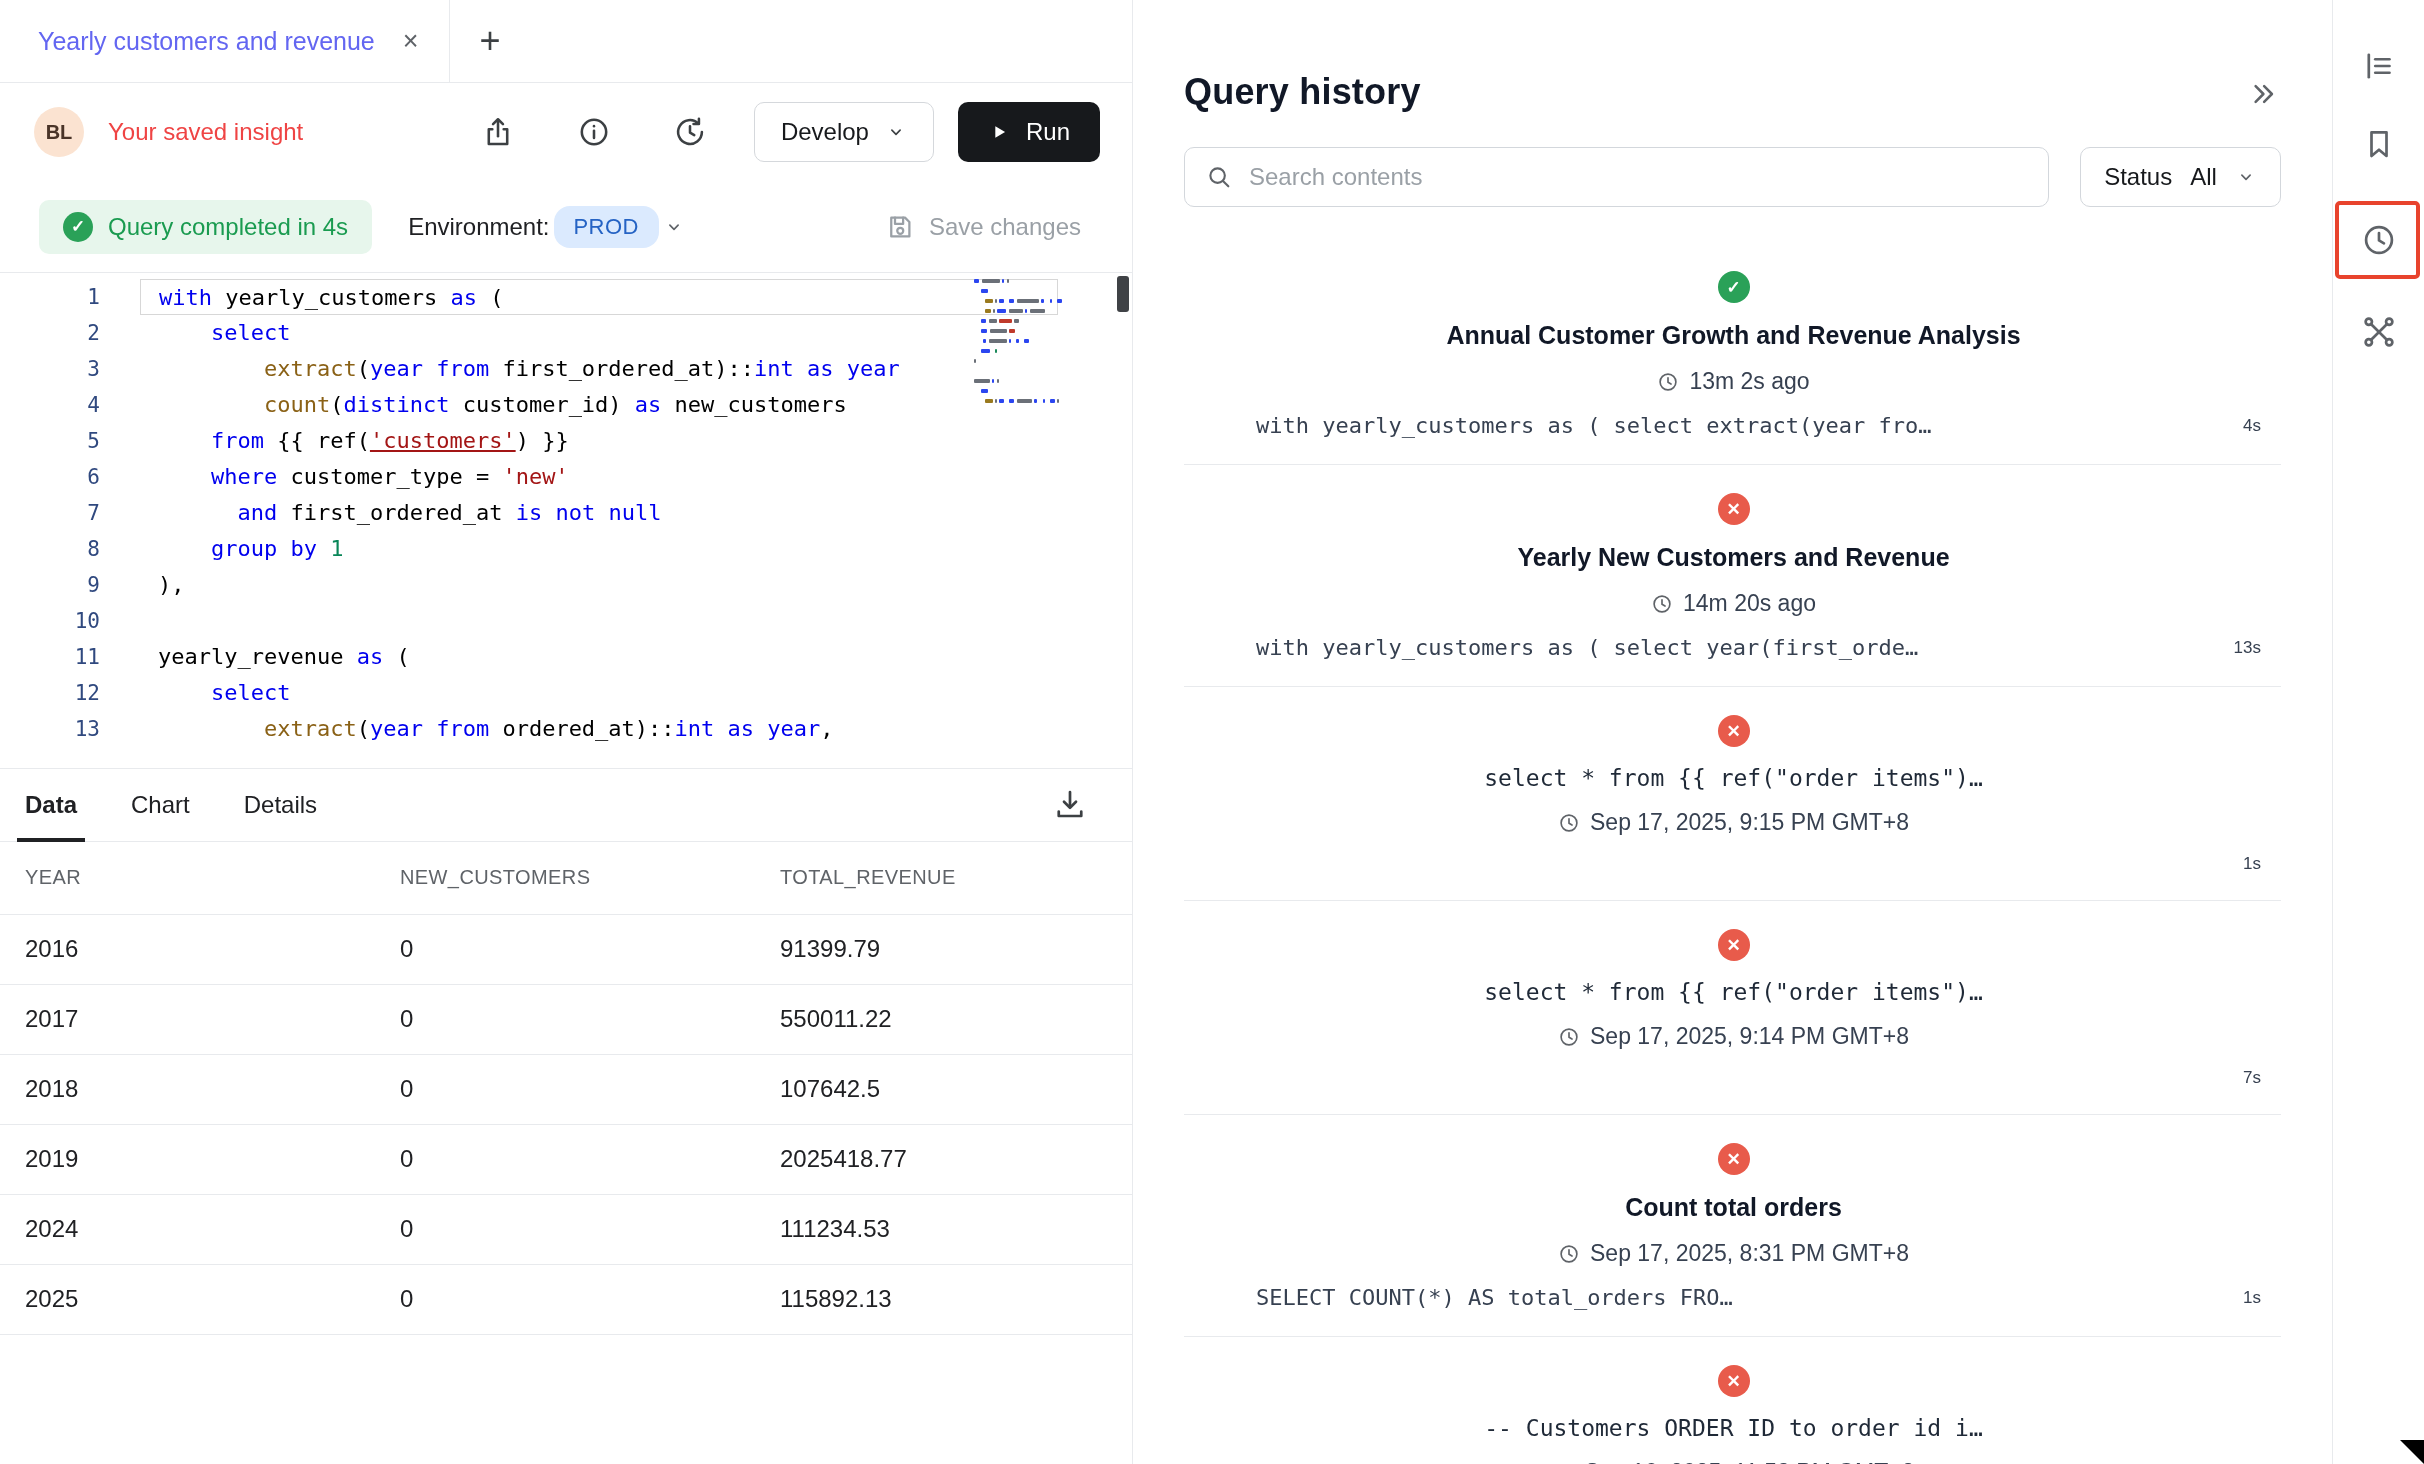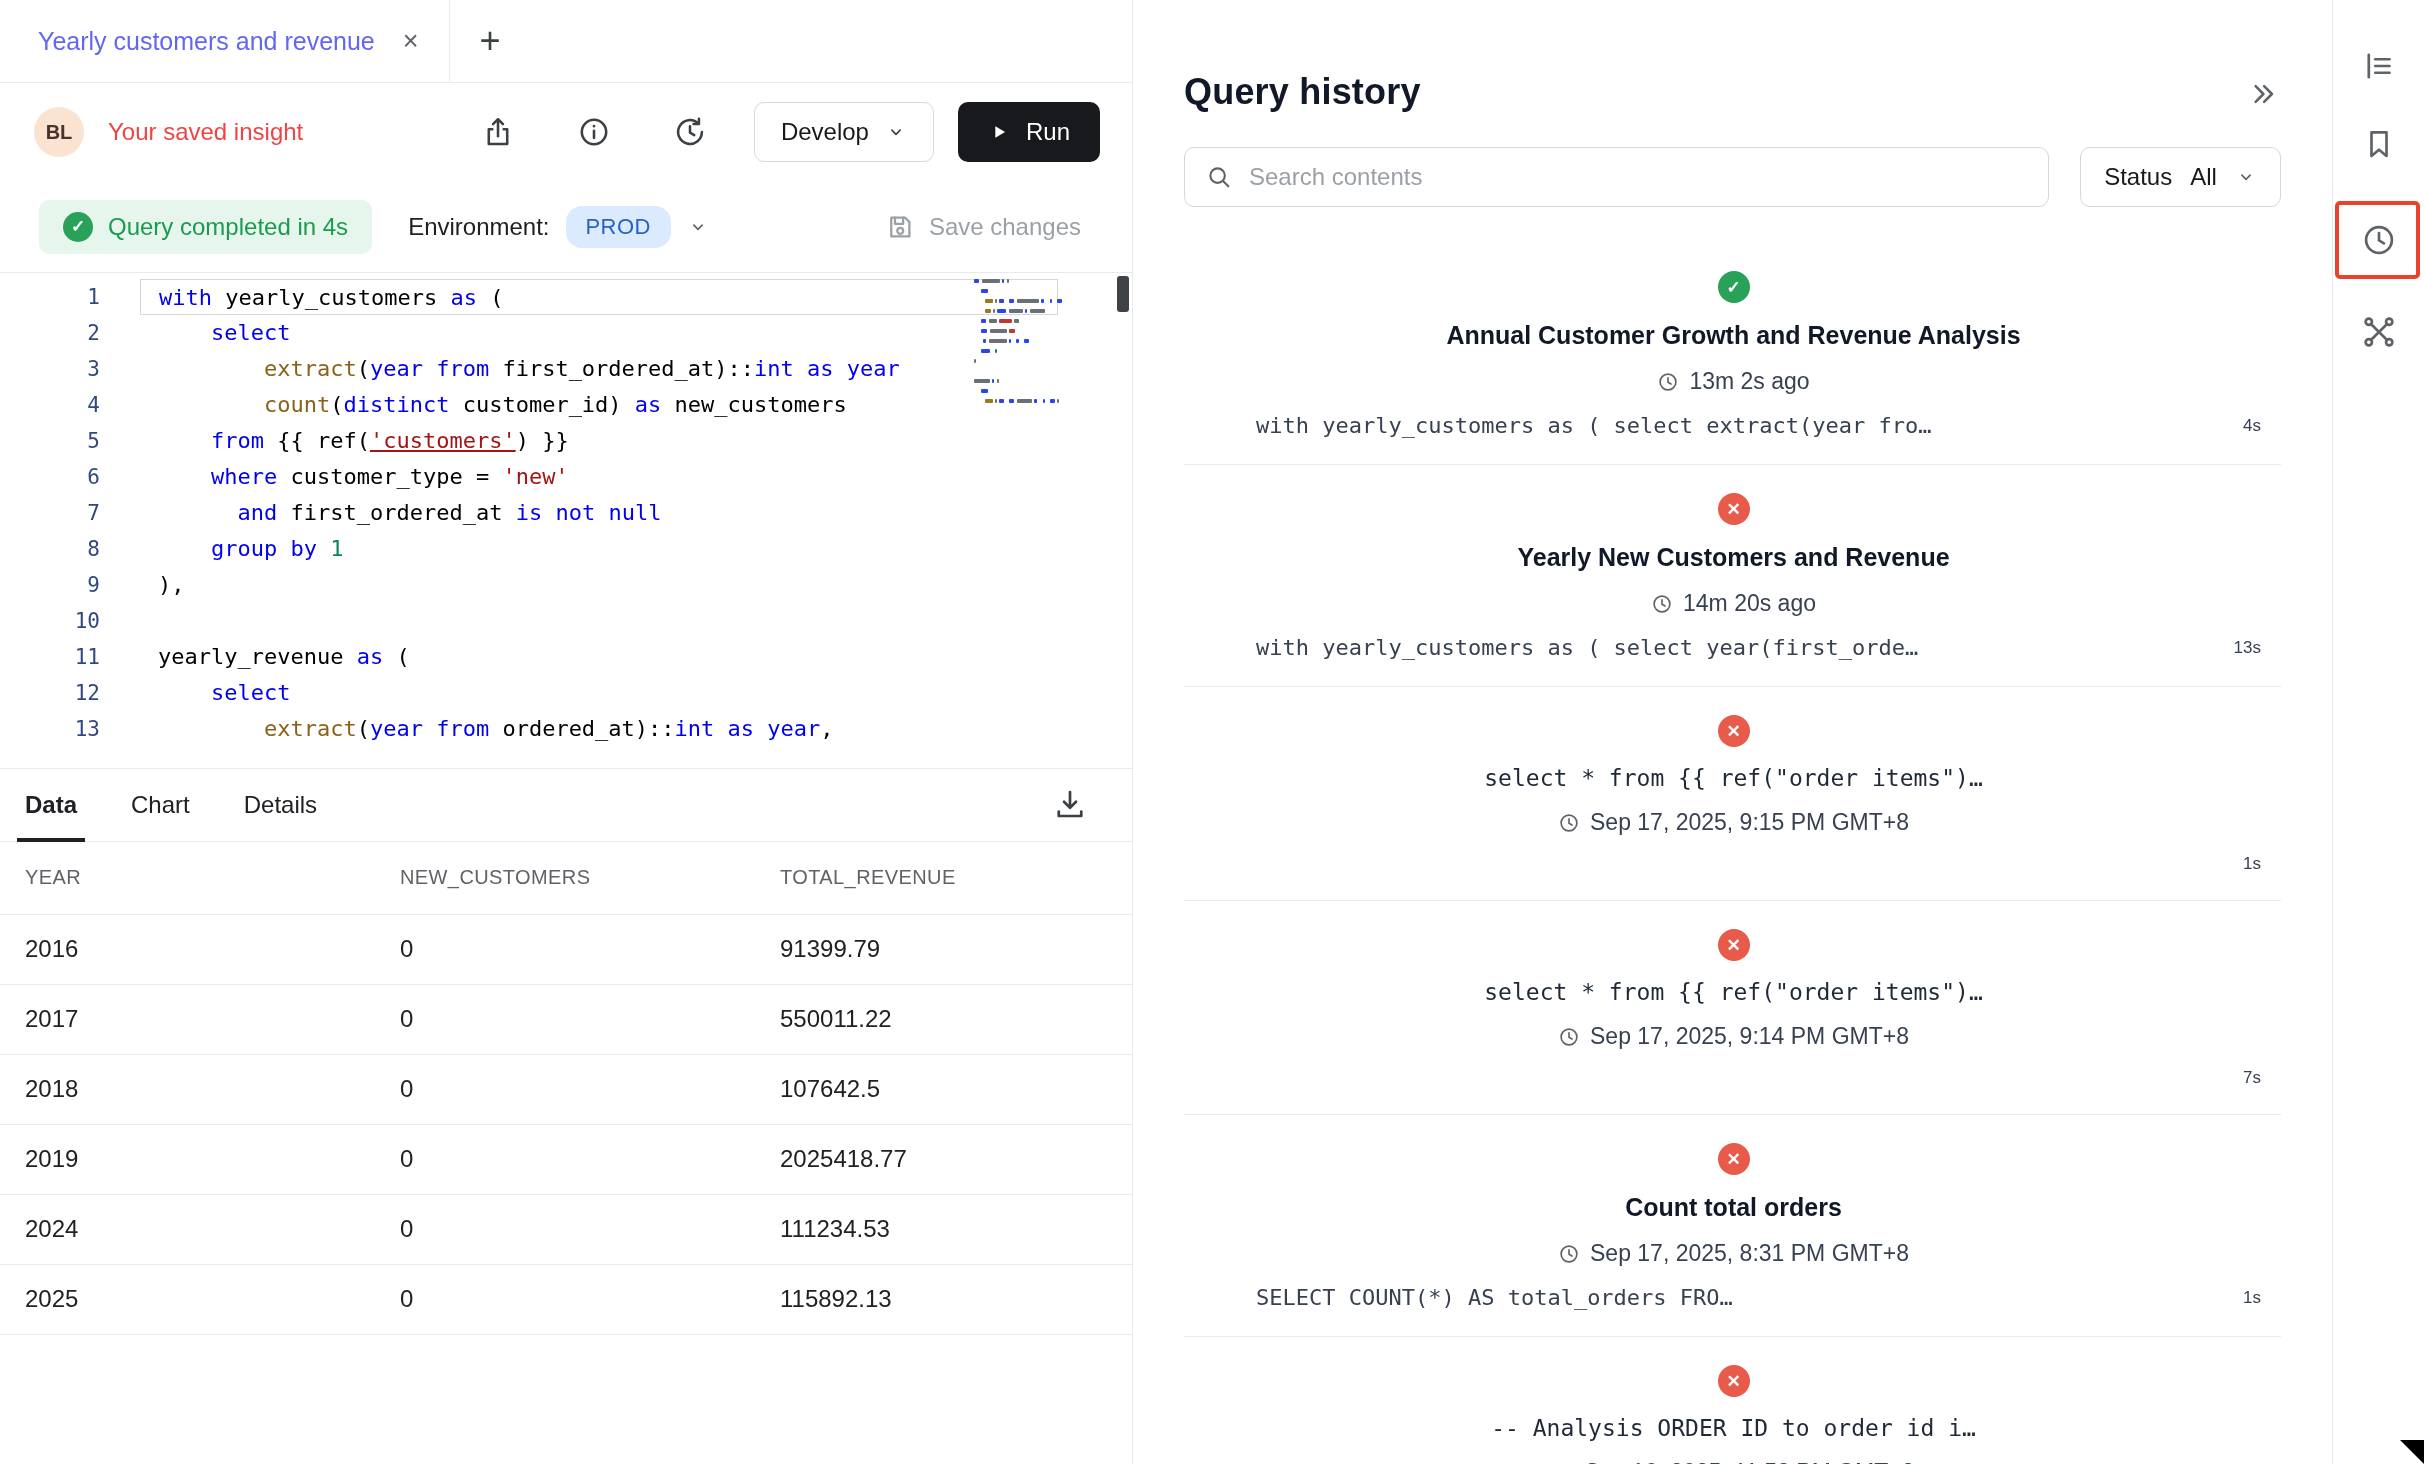--- a/index.html
+++ b/index.html
@@ -30,21 +30,21 @@
     border: 1px solid #d5d8dc; border-radius: 10px; font-size: 24px; color: #17191c; background: #fff; }
   .run-btn { margin-left: 24px; display: flex; align-items: center; gap: 16px; height: 60px; padding: 0 30px;
     background: #17191c; color: #fff; border-radius: 10px; font-size: 24px; font-weight: 500; border: none; }
 
   .status-row { height: 91px; display: flex; align-items: center; padding: 0 51px 0 39px; }
   .status-pill { display: flex; align-items: center; gap: 15px; background: #e7f6ec; border-radius: 10px;
     height: 54px; padding: 0 24px; color: #1a9b50; font-size: 24px; }
   .pill-check { width: 30px; height: 30px; border-radius: 50%; background: #2aa158; color: #fff;
     display: flex; align-items: center; justify-content: center; font-size: 17px; font-weight: 700; flex: none; }
   .pill-check::before { content: "✓"; }
-  .env-wrap { display: flex; align-items: center; margin-left: 36px; gap: 16px; text-align: right; }
+  .env-wrap { display: flex; align-items: center; margin-left: 36px; gap: 4px; text-align: right; }
   .env-label { font-size: 24px; color: #202124; }
   .env-pill { background: #dbeafe; color: #2563c4; border-radius: 16px; padding: 8px 20px;
     font-size: 22px; font-weight: 500; letter-spacing: 0.4px; display: flex; align-items: center; }
   .save-area { margin-left: auto; display: flex; align-items: center; gap: 14px; color: #9aa0a6; font-size: 24px; }
 
   
   .editor { position: relative; height: 475px; border-top: 1px solid #e8eaed; overflow: hidden;
     font-family: "DejaVu Sans Mono", monospace; font-size: 22px; padding-top: 6px; }
   .code-line { position: relative; height: 36px; line-height: 36px; }
   .ln { position: absolute; left: 0; top: 0; width: 100px; text-align: right; color: #30497f; font-size: 21px; }
@@ -548,21 +548,21 @@
     </div>
     <div class="hi-row2">
       <span class="hi-preview">SELECT COUNT(*) AS total_orders FRO…</span>
       <span class="hi-duration">1s</span>
     </div>
   </div>
 
   <div class="history-item">
     <div class="hi-row1">
       <span class="status-dot error"></span>
-      <span class="hi-title mono">-- Analysis ORDER_ID to order_id i…</span>
+      <span class="hi-title mono">-- Customers ORDER_ID to order_id i…</span>
       <span class="hi-time">
         <svg class="ic ic-mid" width="22" height="22" viewBox="0 0 24 24">
                 <circle cx="12" cy="12" r="8.6"></circle>
                 <path d="M12 7.4 V12.3 L15.3 14.2"></path>
               </svg>
         <span class="hi-time-text">Sep 16, 2025, 11:53 PM GMT+8</span>
       </span>
     </div>
     <div class="hi-row2">
       <span class="hi-preview"></span>

